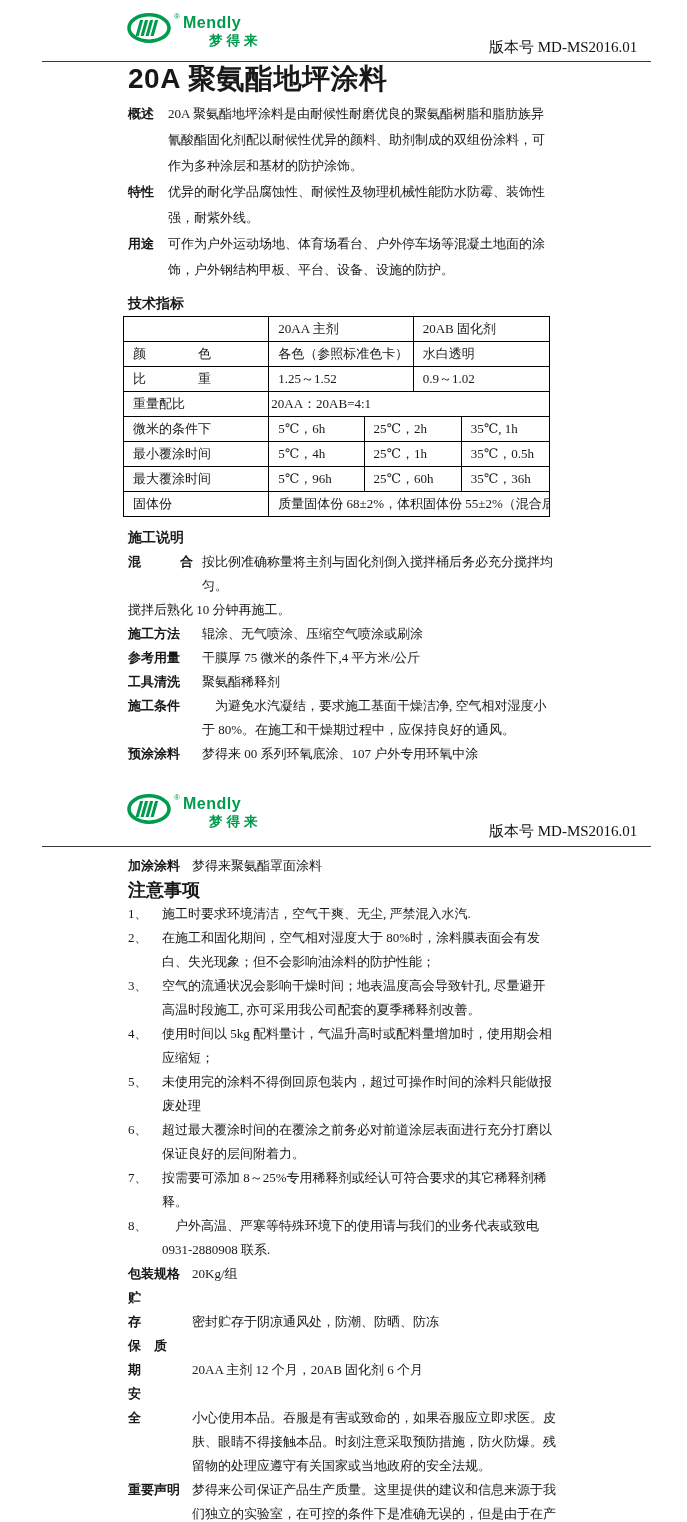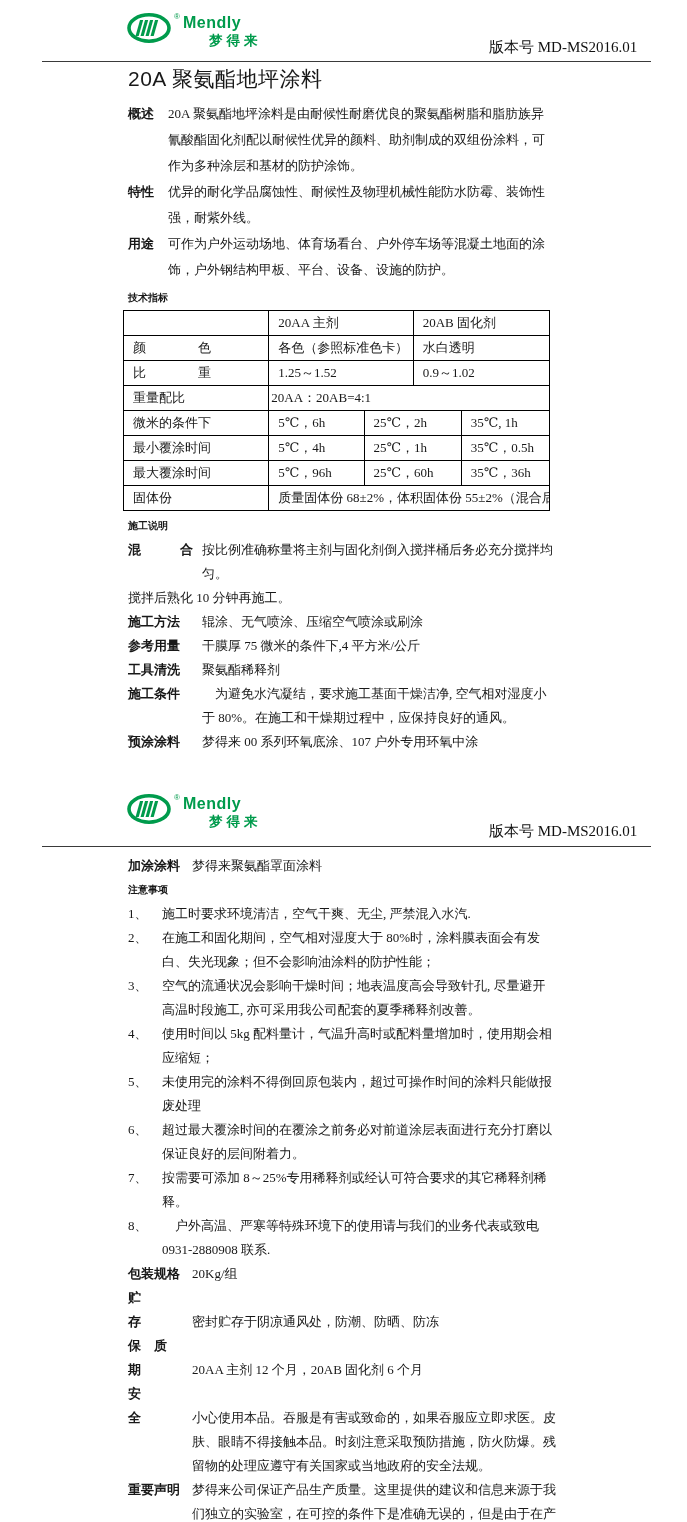--- a/index.html
+++ b/index.html
@@ -26,41 +26,41 @@
   #page2 .version{top:60px;}
 
   .rule{position:absolute;left:42px;right:36px;border-top:1.4px solid #3a3a3a;height:0;}
   #page1 .rule{top:61px;}
   #page2 .rule{top:84px;}
 
   .content{position:absolute;left:128px;width:428px;}
   #page1 .content{top:64px;}
   #page2 .content{top:92px;}
 
-  h1.title{font-family:"Liberation Sans",sans-serif;font-weight:normal;font-size:21px;line-height:30px;margin:0 0 7px 0;letter-spacing:0.5px;}
+  h1.title{font-family:"Liberation Sans",sans-serif;font-weight:bold;font-size:28px;line-height:30px;margin:0 0 7px 0;letter-spacing:0.5px;}
 
   .lbl{display:inline-block;font-weight:bold;font-family:"Liberation Sans",sans-serif;}
   .sec{margin:0;line-height:26px;}
   .sec{padding-left:40px;}
   .sec > .lbl{width:40px;margin-left:-40px;}
 
-  h3.subhead{font-family:Liberation Sans, sans-serif;font-weight:bold;font-size:10px;line-height:19px;margin:5px 0 3px 0;}
+  h3.subhead{font-family:Liberation Sans, sans-serif;font-weight:bold;font-size:14px;line-height:19px;margin:11px 0 3px 0;}
 
   table.spec{border-collapse:collapse;margin:3px 8px 0 -5px;table-layout:fixed;width:427px;}
   table.spec td{border:1px solid #000;height:24px;padding:0 2px 0 9px;font-size:13px;overflow:hidden;white-space:nowrap;}
   table.spec td.tc{text-align:left;padding-left:2px;}
 
   .csec{margin:0;line-height:24px;padding-left:74px;}
   .csec > .lbl{width:74px;margin-left:-74px;}
   .plain{margin:0;line-height:24px;}
 
   #page2 .content{line-height:24px;}
   .fsec{margin:0;line-height:24px;padding-left:64px;}
   .fsec > .lbl{width:64px;margin-left:-64px;}
-  h3.subhead2{font-family:"Liberation Sans",sans-serif;font-weight:bold;font-size:10px;line-height:24px;margin:0;}
+  h3.subhead2{font-family:"Liberation Sans",sans-serif;font-weight:bold;font-size:18px;line-height:24px;margin:0;}
   .note{margin:0;line-height:24px;padding-left:34px;}
   .note > .num{display:inline-block;width:34px;margin-left:-34px;}
 </style>
 </head>
 <body>
 
 <div class="page" id="page1">
 
   <div class="logo">
     <svg width="46" height="30" viewBox="0 0 46 30">

